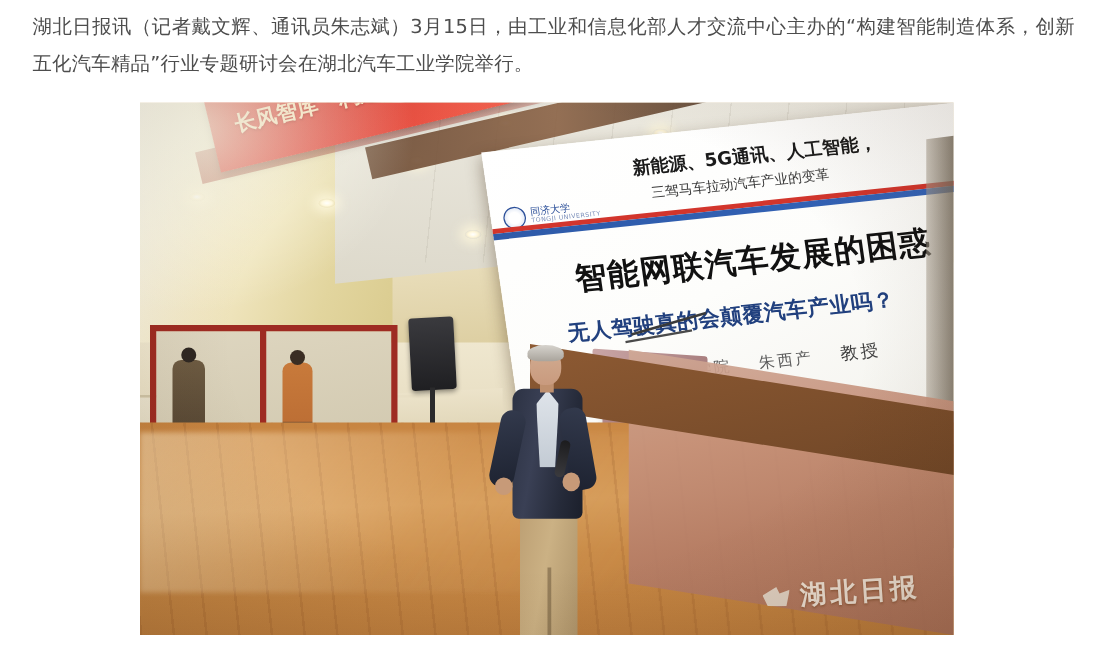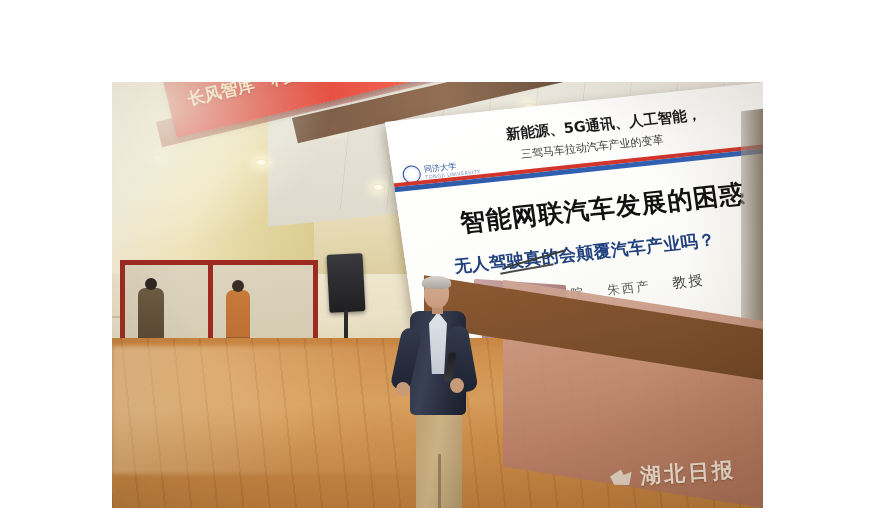--- a/index.html
+++ b/index.html
@@ -515,20 +515,23 @@
     position: absolute; inset: 0;
     background: radial-gradient(ellipse at 50% 45%, rgba(0,0,0,0) 55%, rgba(60,35,10,.16) 100%);
     pointer-events: none;
   }
 </style>
 </head>
 <body>
 
 <div class="page">
 
+  <div class="article-body">
+    <p>湖北日报讯（记者戴文辉、通讯员朱志斌）3月15日，由工业和信息化部人才交流中心主办的“构建智能制造体系，创新五化汽车精品”行业专题研讨会在湖北汽车工业学院举行。</p>
+  </div>
 
   <div class="photo-wrap">
     <div class="photo">
 
       <div class="wall-upper"></div>
       <div class="wall-yellow-left"></div>
       <div class="ceiling"></div>
       <div class="ceiling-lines"></div>
 
       <div class="downlight" style="left:14%; top:7%;"></div>

